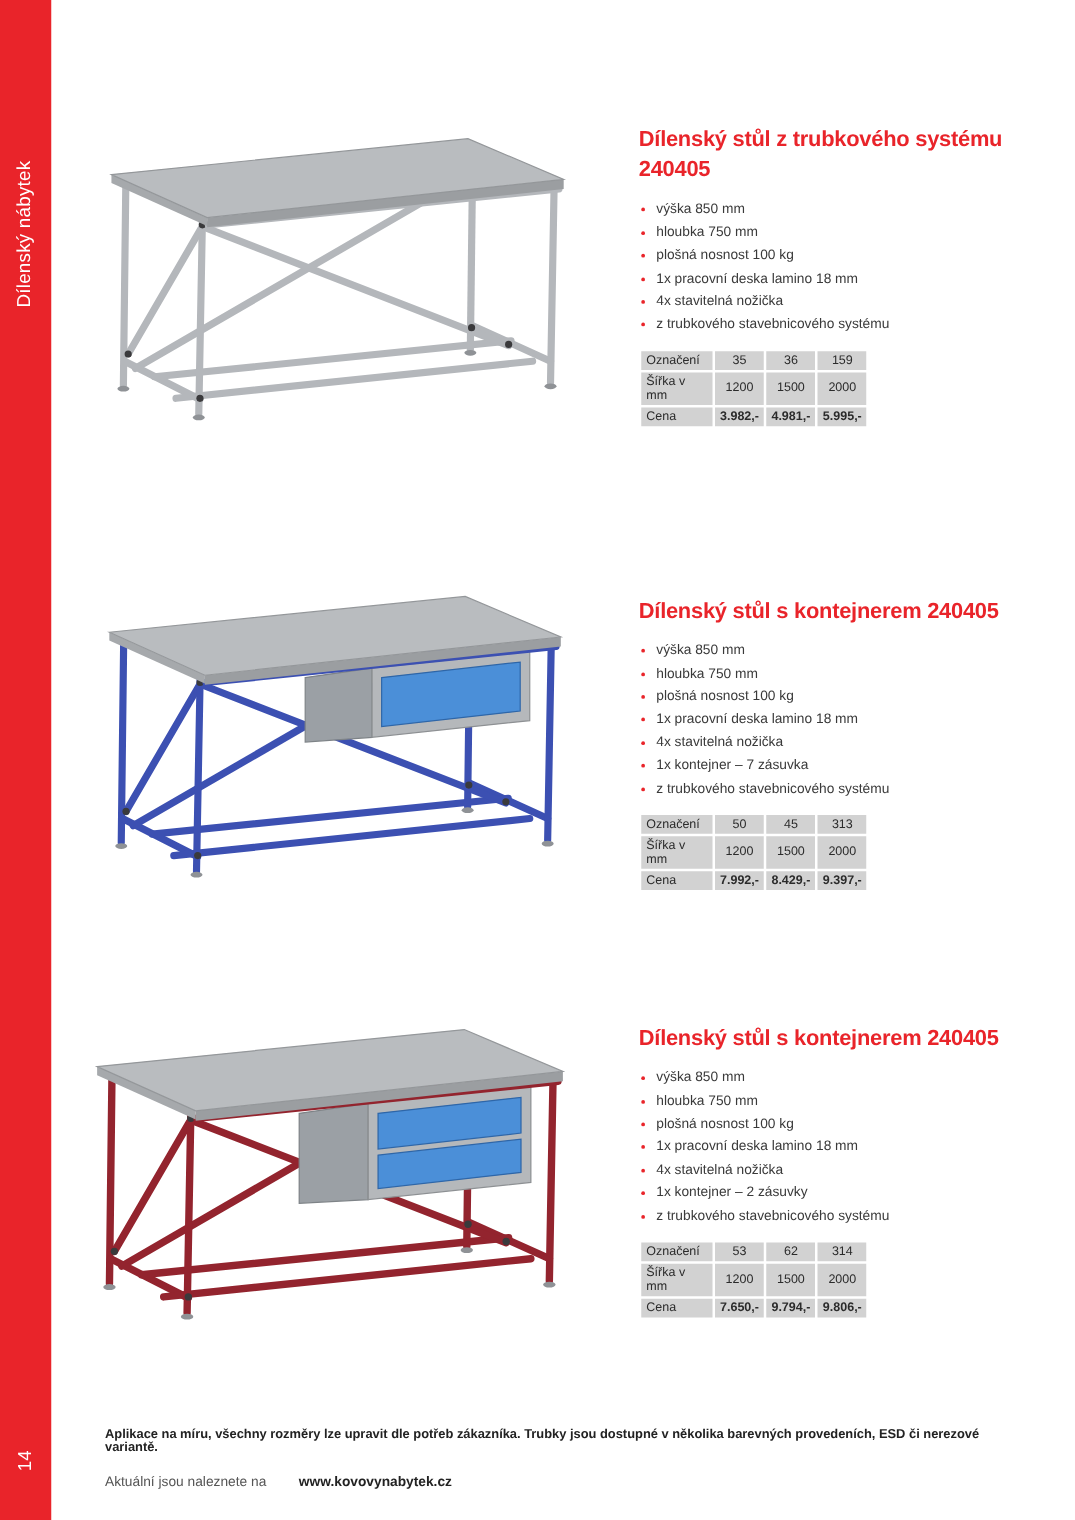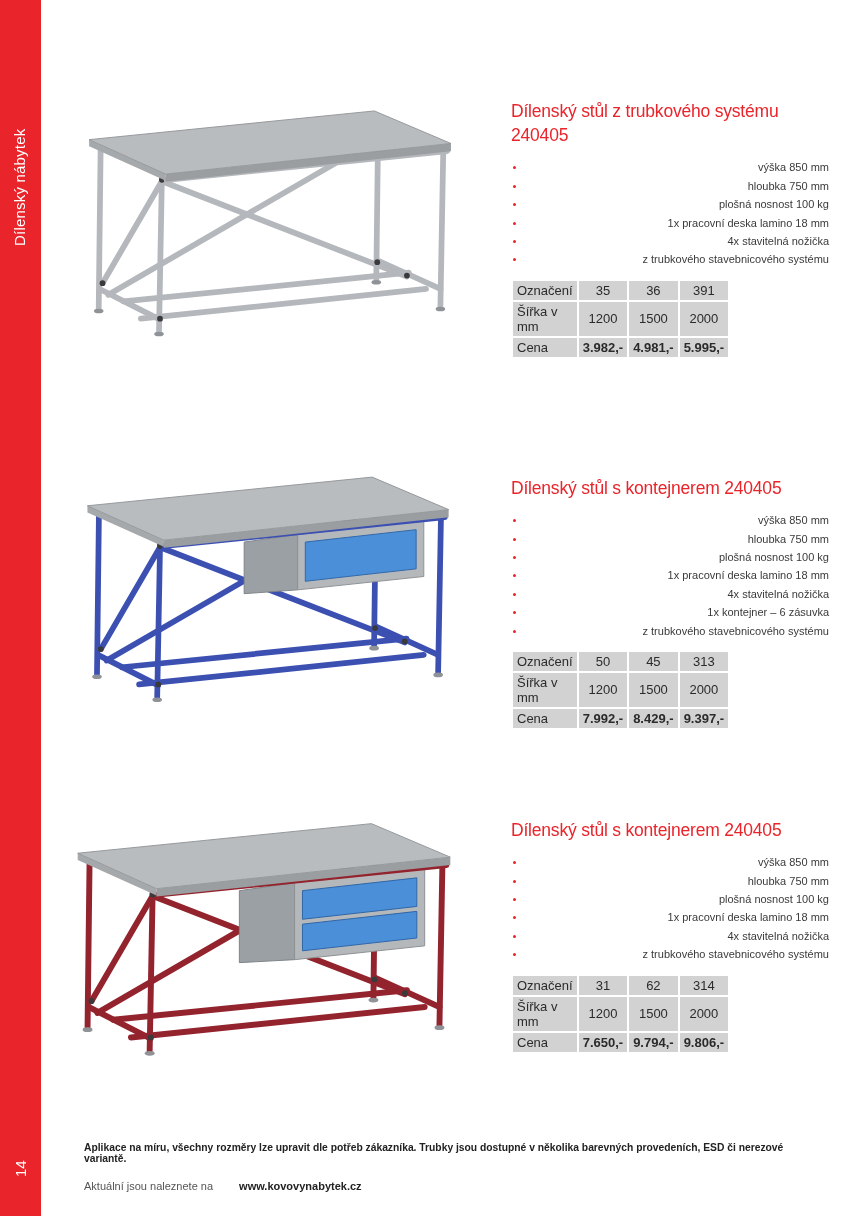--- a/index.html
+++ b/index.html
@@ -13,30 +13,30 @@
   .vtext { position:absolute; white-space:nowrap; color:#ffffff;
            transform:rotate(-90deg); transform-origin:left top; }
   .sidebar-label { left:11px; top:246px; font-size:15px; letter-spacing:0.2px; }
   .page-number  { left:12px; top:1177px; font-size:15px; }
 
   
   .figure { position:absolute; }
   .figure svg { width:100%; height:100%; display:block; }
 
   .text-block { position:absolute; left:511px; width:318px; }
-  .product-title { color:var(--accent); font-size:17.5px; font-weight:normal;
+  .product-title { color:var(--accent); font-size:17.5px; font-weight:bold;
                    line-height:1.38; margin-bottom:11px; letter-spacing:-0.2px; }
-  ul.features { list-style:none;text-align:right; }
+  ul.features { list-style:none; }
   ul.features li { position:relative; padding-left:14px; font-size:11px;
                    line-height:18.4px; color:#3a3a3a; }
   ul.features li::before { content:''; position:absolute; left:2px; top:8px;
                    width:3px; height:3px; border-radius:50%; background:var(--accent); }
 
   table.price { border-collapse:separate; border-spacing:2px; margin-top:10px;
-                font-size:13px; color:#2b2b2b; }
+                font-size:10px; color:#2b2b2b; }
   table.price td { background:#d2d2d2; padding:2px 4px; height:11px; vertical-align:middle; }
   table.price td.label { width:57px; text-align:left; }
   table.price td.val   { width:26px; text-align:center; }
   table.price tr.bold td.val { font-weight:bold;margin-top:16px; }
 
   
   .frame   { stroke:var(--tube,#b4b7bb); stroke-width:6; stroke-linecap:round; fill:none; }
   .clamp   { fill:#3a3a3c; }
   .foot    { fill:#8f9296; }
   .cont-side  { fill:#9ba0a5; stroke:#7e8387; stroke-width:1; }
@@ -120,21 +120,21 @@
         <li>1x pracovní deska lamino 18 mm</li>
         <li>4x stavitelná nožička</li>
         <li>z trubkového stavebnicového systému</li>
       </ul>
     <table class="price">
         <tbody>
           <tr>
             <td class="label">Označení</td>
             <td class="val">35</td>
             <td class="val">36</td>
-            <td class="val">391</td>
+            <td class="val">159</td>
           </tr>
           <tr>
             <td class="label">Šířka v mm</td>
             <td class="val">1200</td>
             <td class="val">1500</td>
             <td class="val">2000</td>
           </tr>
           <tr class="bold">
             <td class="label">Cena</td>
             <td class="val">3.982,-</td>
@@ -195,21 +195,21 @@
   </svg>
 </div>
   <div class="text-block" style="top:476px;">
     <h2 class="product-title">Dílenský stůl s kontejnerem 240405</h2>
     <ul class="features">
         <li>výška 850 mm</li>
         <li>hloubka 750 mm</li>
         <li>plošná nosnost 100 kg</li>
         <li>1x pracovní deska lamino 18 mm</li>
         <li>4x stavitelná nožička</li>
-        <li>1x kontejner – 6 zásuvka</li>
+        <li>1x kontejner – 7 zásuvka</li>
         <li>z trubkového stavebnicového systému</li>
       </ul>
     <table class="price">
         <tbody>
           <tr>
             <td class="label">Označení</td>
             <td class="val">50</td>
             <td class="val">45</td>
             <td class="val">313</td>
           </tr>
@@ -279,27 +279,28 @@
   </svg>
 </div>
   <div class="text-block" style="top:818px;">
     <h2 class="product-title">Dílenský stůl s kontejnerem 240405</h2>
     <ul class="features">
         <li>výška 850 mm</li>
         <li>hloubka 750 mm</li>
         <li>plošná nosnost 100 kg</li>
         <li>1x pracovní deska lamino 18 mm</li>
         <li>4x stavitelná nožička</li>
+        <li>1x kontejner – 2 zásuvky</li>
         <li>z trubkového stavebnicového systému</li>
       </ul>
     <table class="price">
         <tbody>
           <tr>
             <td class="label">Označení</td>
-            <td class="val">31</td>
+            <td class="val">53</td>
             <td class="val">62</td>
             <td class="val">314</td>
           </tr>
           <tr>
             <td class="label">Šířka v mm</td>
             <td class="val">1200</td>
             <td class="val">1500</td>
             <td class="val">2000</td>
           </tr>
           <tr class="bold">

